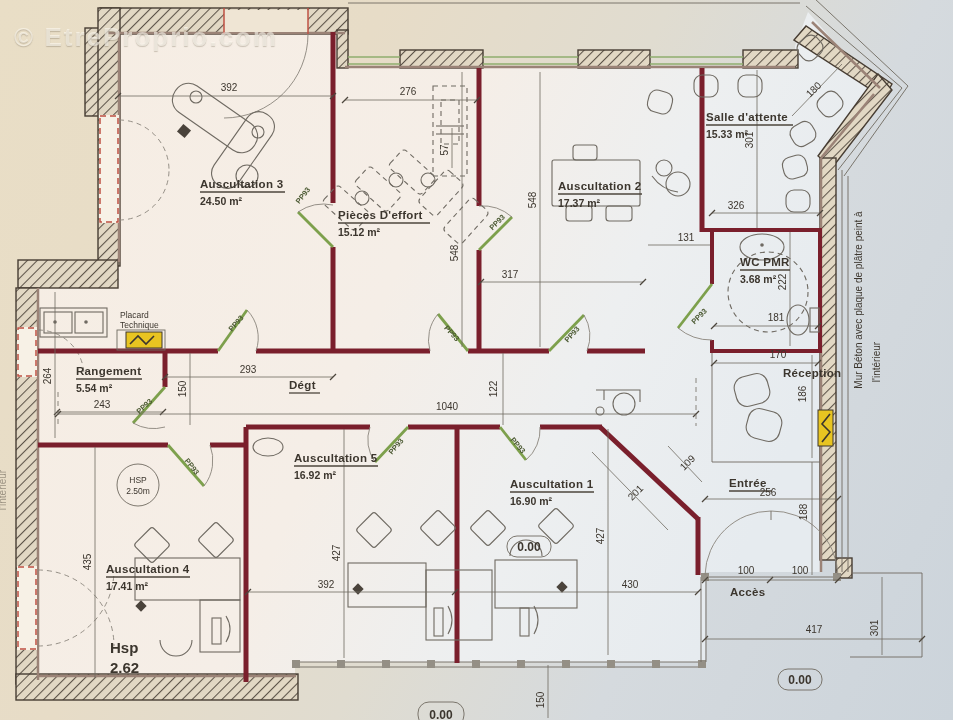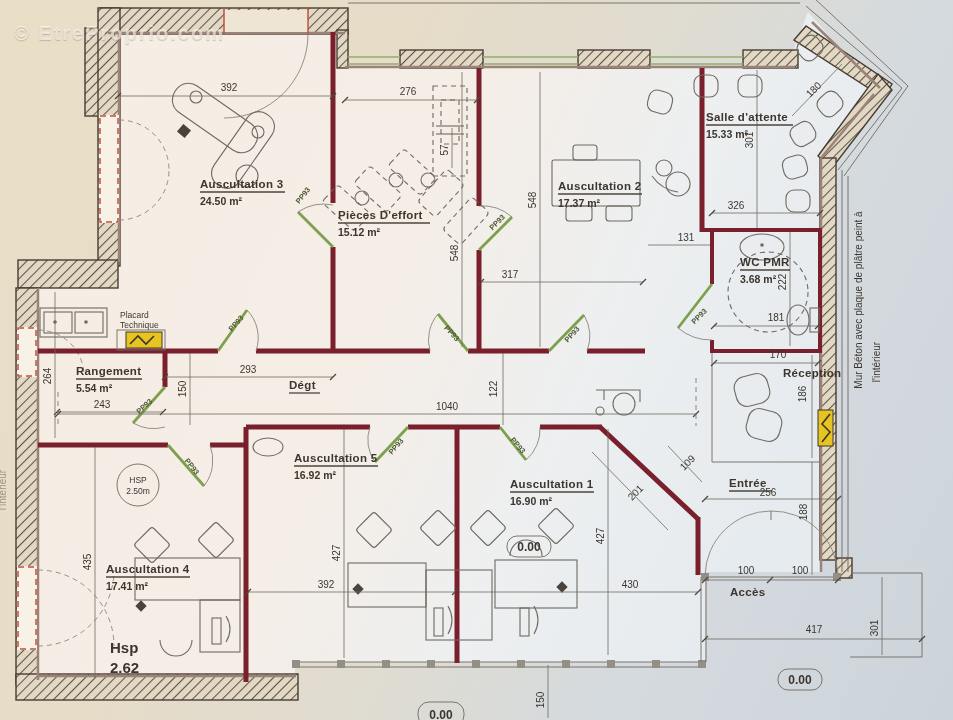--- a/index.html
+++ b/index.html
@@ -21,21 +21,21 @@
   .hat{fill:url(#hatch);stroke:#473d33;stroke-width:1.4;}
   .inner{stroke:#9b8377;stroke-width:2.5;fill:none;}
   .thin{stroke:#6f6a60;stroke-width:0.9;fill:none;}
   .diml{stroke:#6f6a60;stroke-width:0.8;fill:none;}
   .tick{stroke:#4c463d;stroke-width:1.3;}
   .furn{stroke:#6f6a62;fill:none;stroke-width:1.1;}
   .door{stroke:#7da04c;stroke-width:2.8;fill:none;}
   .arc{stroke:#8a857c;fill:none;stroke-width:0.9;}
   .dash{stroke-dasharray:5 4;}
   .red{stroke:#bf5043;fill:none;stroke-width:1.5;}
-  .watermark{position:absolute;left:14px;top:22px;font-size:20px;font-weight:600;
+  .watermark{position:absolute;left:14px;top:22px;font-size:26px;font-weight:600;
     letter-spacing:2px;color:rgba(255,252,243,.6);
     text-shadow:0 1px 1px rgba(120,108,90,.35);z-index:5;}
 </style>
 </head>
 <body>
 
 <div class="stage">
   <div class="watermark">© EtreProprio.com</div>
 
   <svg width="953" height="720" viewBox="0 0 953 720">

